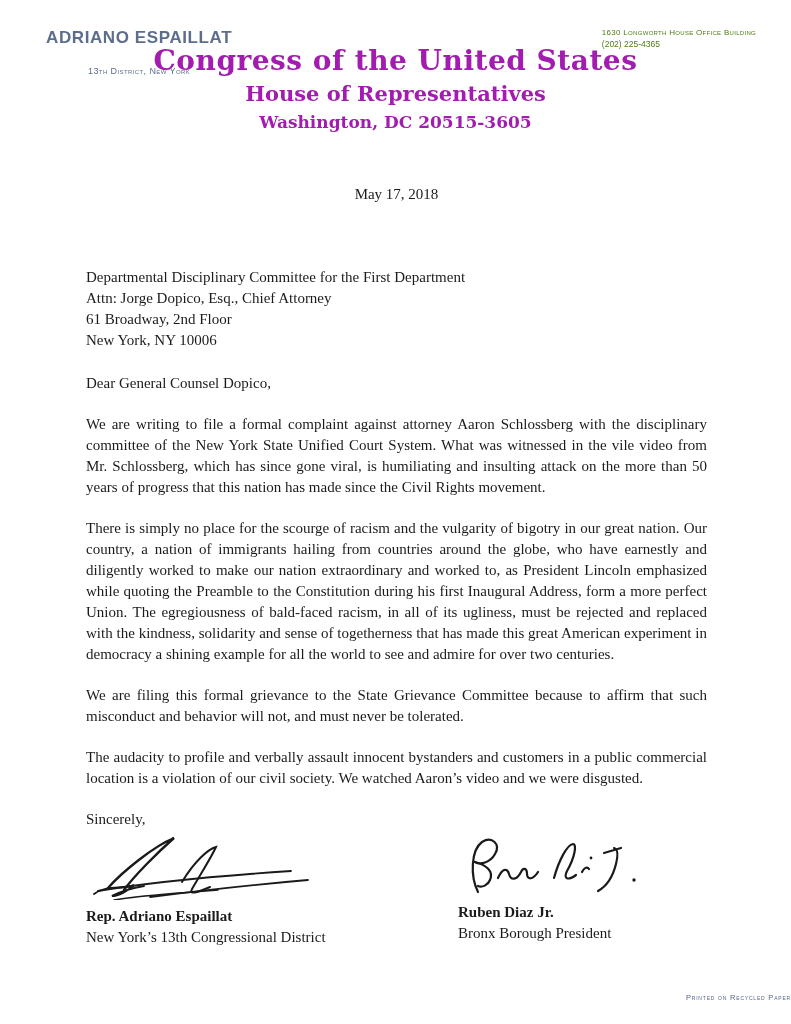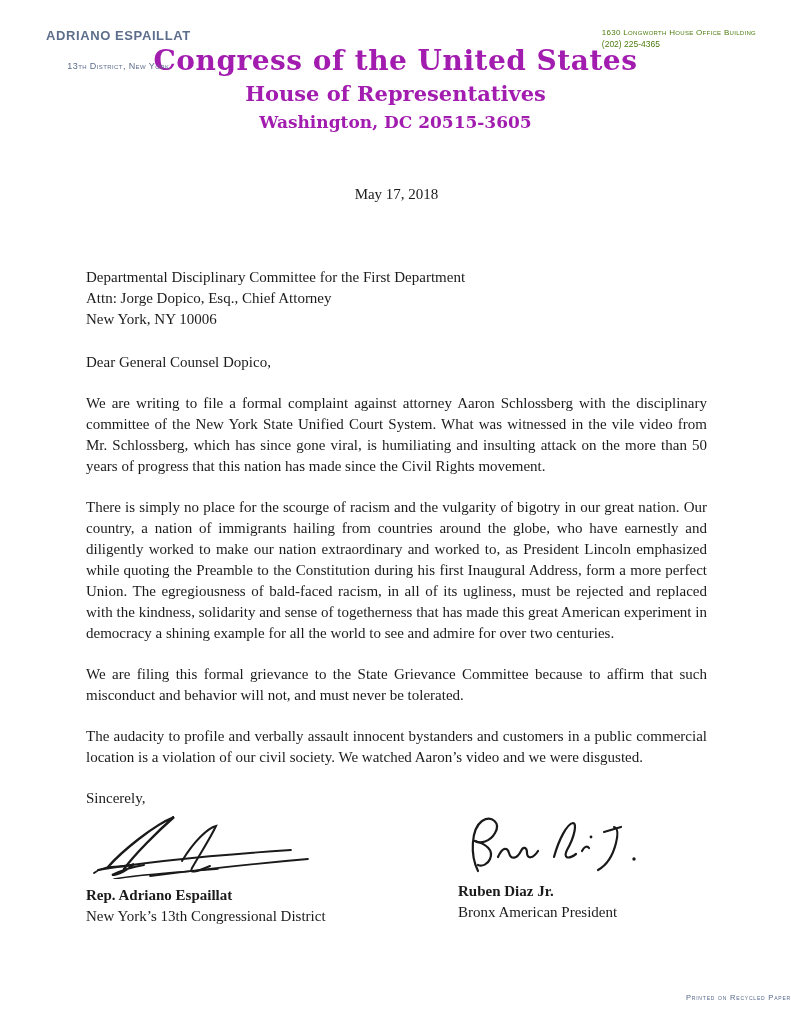--- a/index.html
+++ b/index.html
@@ -26,21 +26,21 @@
   }
   .lh-left {
     position: absolute;
     left: 46px;
     top: 28px;
     text-align: center;
     color: #5d6e8c;
     font-family: "Liberation Sans", sans-serif;
   }
   .lh-left .member-name {
-    font-size: 13px;
+    font-size: 17px;
     font-weight: bold;
     letter-spacing: 0.6px;
   }
   .lh-left .member-district {
     font-size: 9px;
     font-variant: small-caps;
     letter-spacing: 0.4px;
     margin-top: 18px;
   }
   .lh-right {
@@ -154,20 +154,21 @@
       <div class="org-line3">Washington, DC 20515-3605</div>
     </div>
   </div>
 
   <div class="letter-body">
     <div class="date-line">May 17, 2018</div>
 
     <div class="recipient-block">
       <div>Departmental Disciplinary Committee for the First Department</div>
       <div>Attn: Jorge Dopico, Esq., Chief Attorney</div>
+      <div>61 Broadway, 2nd Floor</div>
       <div>New York, NY 10006</div>
     </div>
 
     <div class="salutation">Dear General Counsel Dopico,</div>
 
     <div class="para">We are writing to file a formal complaint against attorney Aaron Schlossberg with the disciplinary committee of the New York State Unified Court System. What was witnessed in the vile video from Mr. Schlossberg, which has since gone viral, is humiliating and insulting attack on the more than 50 years of progress that this nation has made since the Civil Rights movement.</div>
     <div class="para">There is simply no place for the scourge of racism and the vulgarity of bigotry in our great nation. Our country, a nation of immigrants hailing from countries around the globe, who have earnestly and diligently worked to make our nation extraordinary and worked to, as President Lincoln emphasized while quoting the Preamble to the Constitution during his first Inaugural Address, form a more perfect Union. The egregiousness of bald-faced racism, in all of its ugliness, must be rejected and replaced with the kindness, solidarity and sense of togetherness that has made this great American experiment in democracy a shining example for all the world to see and admire for over two centuries.</div>
     <div class="para">We are filing this formal grievance to the State Grievance Committee because to affirm that such misconduct and behavior will not, and must never be tolerated.</div>
     <div class="para">The audacity to profile and verbally assault innocent bystanders and customers in a public commercial location is a violation of our civil society. We watched Aaron’s video and we were disgusted.</div>
 
@@ -192,20 +193,20 @@
           <path d="M17 28 C28 31 36 37 32 46 C30 51 24 54 20 52"></path>
           <path d="M40 44 C44 35 49 33 51 40 C53 47 59 46 63 38 C65 33 69 34 69 40 C69 46 75 46 80 38"></path>
           <path d="M96 44 C101 26 109 11 115 10 C119 10 117 23 109 37 C105 45 110 47 118 41"></path>
           <path d="M124 38 C126 34 129 32 131 35"></path>
           <circle cx="133" cy="24" r="1.4" fill="#1a1a1a" stroke="none"></circle>
           <path d="M146 19 L163 14"></path>
           <path d="M156 14 C160 15 160 22 158 30 C155 42 149 52 140 57"></path>
           <circle cx="176" cy="46" r="1.7" fill="#1a1a1a" stroke="none"></circle>
         </svg>
         <div class="sig-name">Ruben Diaz Jr.</div>
-        <div class="sig-line">Bronx American President</div>
+        <div class="sig-line">Bronx Borough President</div>
       </div>
     </div>
   </div>
 
   <div class="page-footer">Printed on Recycled Paper</div>
 
 </div>
 
 </body></html>

